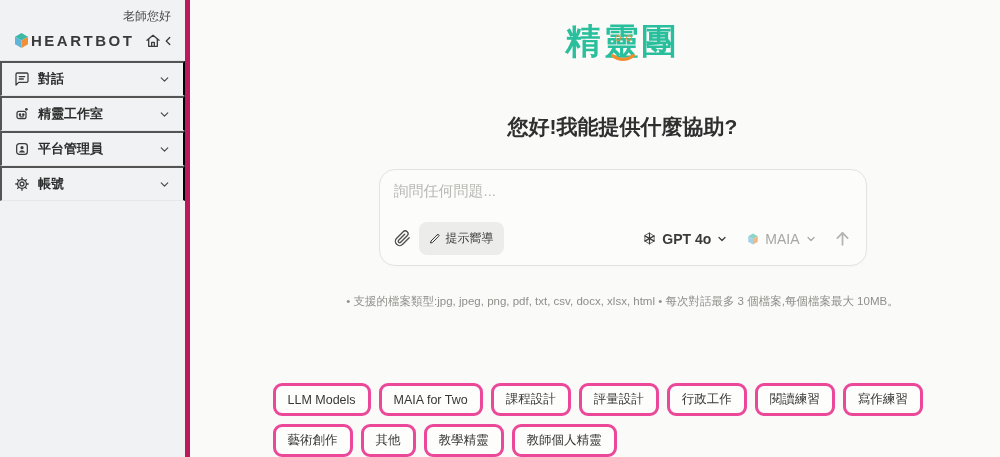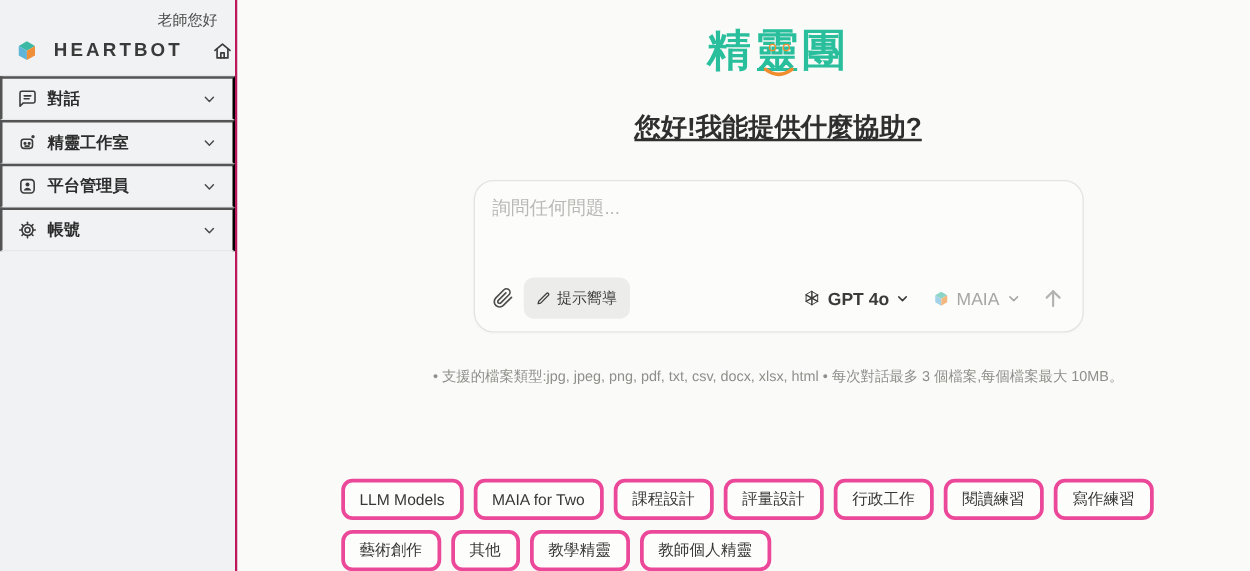--- a/index.html
+++ b/index.html
@@ -9,28 +9,28 @@
     font-family:"Liberation Sans","DejaVu Sans",sans-serif;
     background:#fafaf9;
     color:#2f2f2f;
   }
   svg { display:block; }
 
   
   .sidebar {
     width:190px; min-width:190px; height:100%;
     background:#f1f2f3;
-    border-right:2px solid #be185d;
+    border-right:5px solid #be185d;
   }
   .greeting {
     text-align:right; padding:8px 14px 2px 0;
     font-size:12px; color:#4b4b4b;
   }
   .brand-row {
-    display:flex; align-items:center; gap:12px;
+    display:flex; align-items:center; gap:0;
     padding:4px 10px 10px 12px;
     border-bottom:1px solid #e4e5e6;
   }
   .brand-name {
     font-size:15px; font-weight:700; letter-spacing:2.5px; color:#3a3a3a;
   }
   .brand-spacer { flex:1; }
   .icon-plain { color:#3c3c3c; cursor:pointer; background:none; border:none; padding:0; }
   .menu-item {
     display:flex; align-items:center; gap:8px;
@@ -52,21 +52,21 @@
     font-size:35px; font-weight:700; letter-spacing:3px; color:#2abf9c;
     line-height:1.2;
   }
   .logo-eye {
     position:absolute; width:6px; height:6px; border:1.6px solid #f08d2f;
     border-radius:50%; top:15px; background:transparent;
   }
   .eye-left  { left:calc(50% - 8px); }
   .eye-right { left:calc(50% + 3px); }
   .logo-smile { position:absolute; left:50%; transform:translateX(-50%); bottom:-1px; color:#f08d2f; }
-  .welcome-heading { margin-top:26px; font-size:21px; font-weight:700; color:#2f2f2f;text-decoration:underline; }
+  .welcome-heading { margin-top:51px; font-size:21px; font-weight:700; color:#2f2f2f; }
 
   .composer {
     margin-top:28px; width:488px; height:128px;
     background:#fcfcfb; border:1px solid #e3e4e2; border-radius:16px;
     padding:12px 14px 10px;
     display:flex; flex-direction:column;
     box-shadow:0 1px 2px rgba(0,0,0,0.02);
   }
   .composer textarea {
     flex:1; border:none; background:transparent; resize:none; outline:none;

